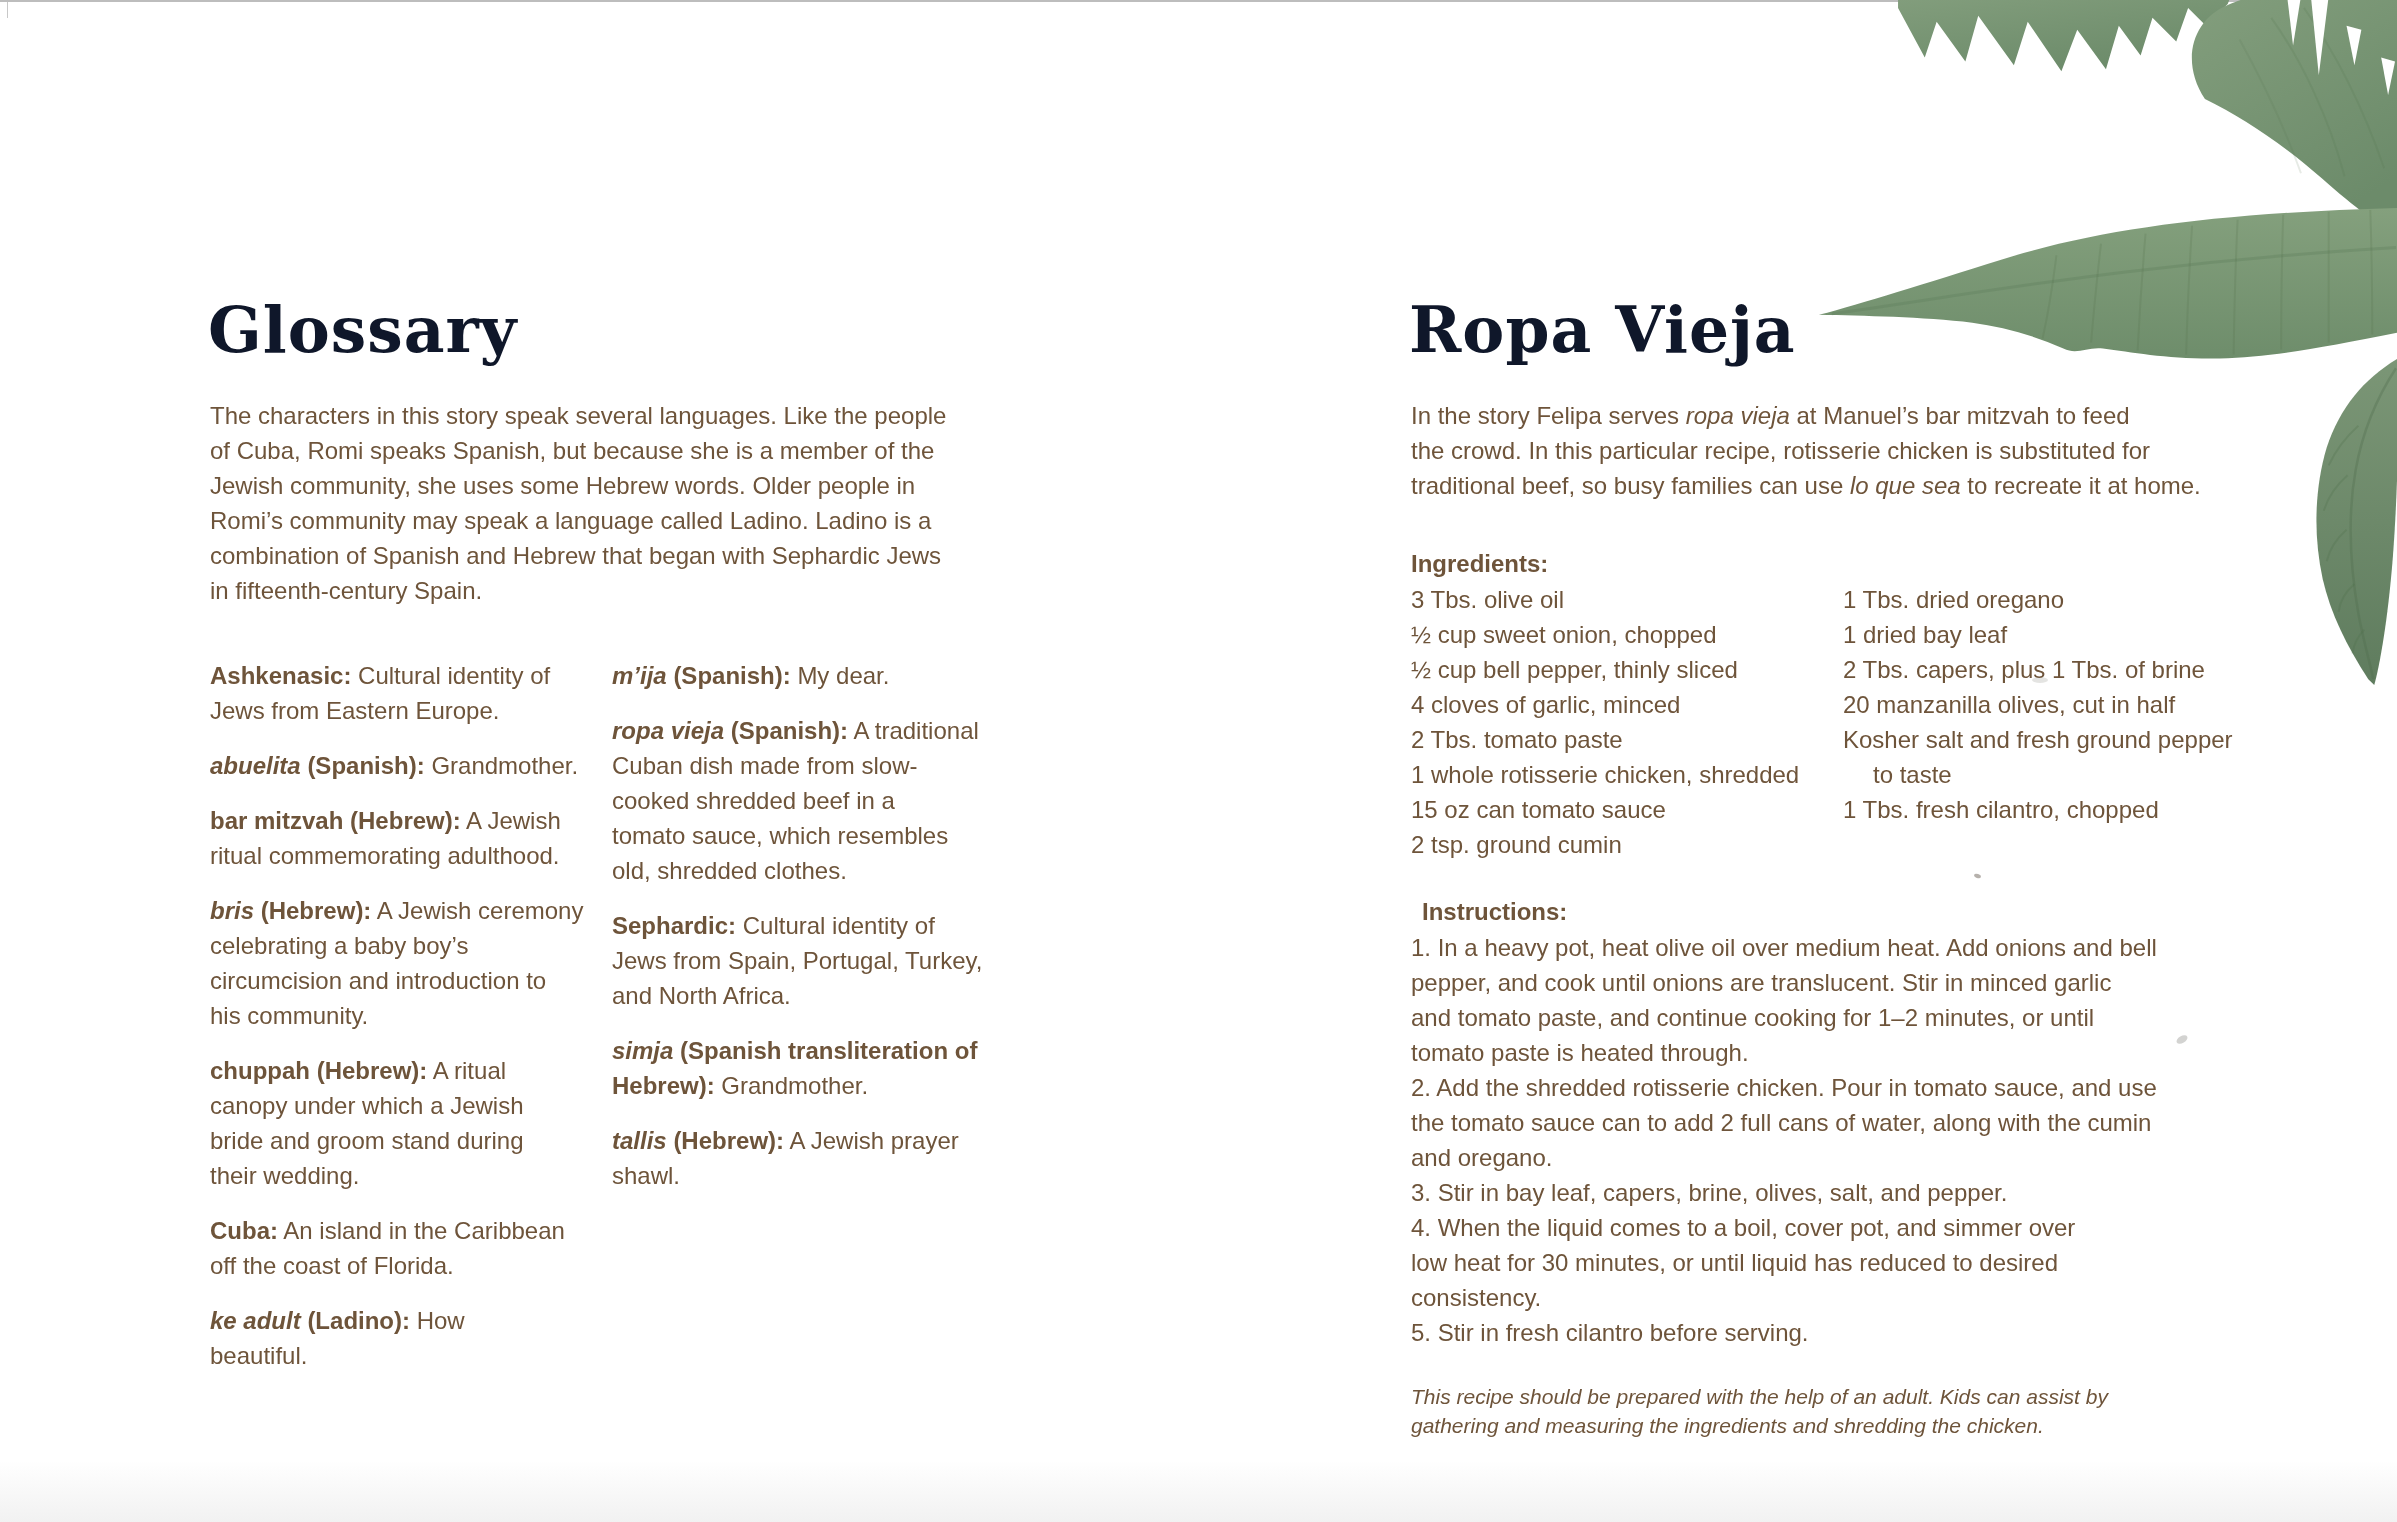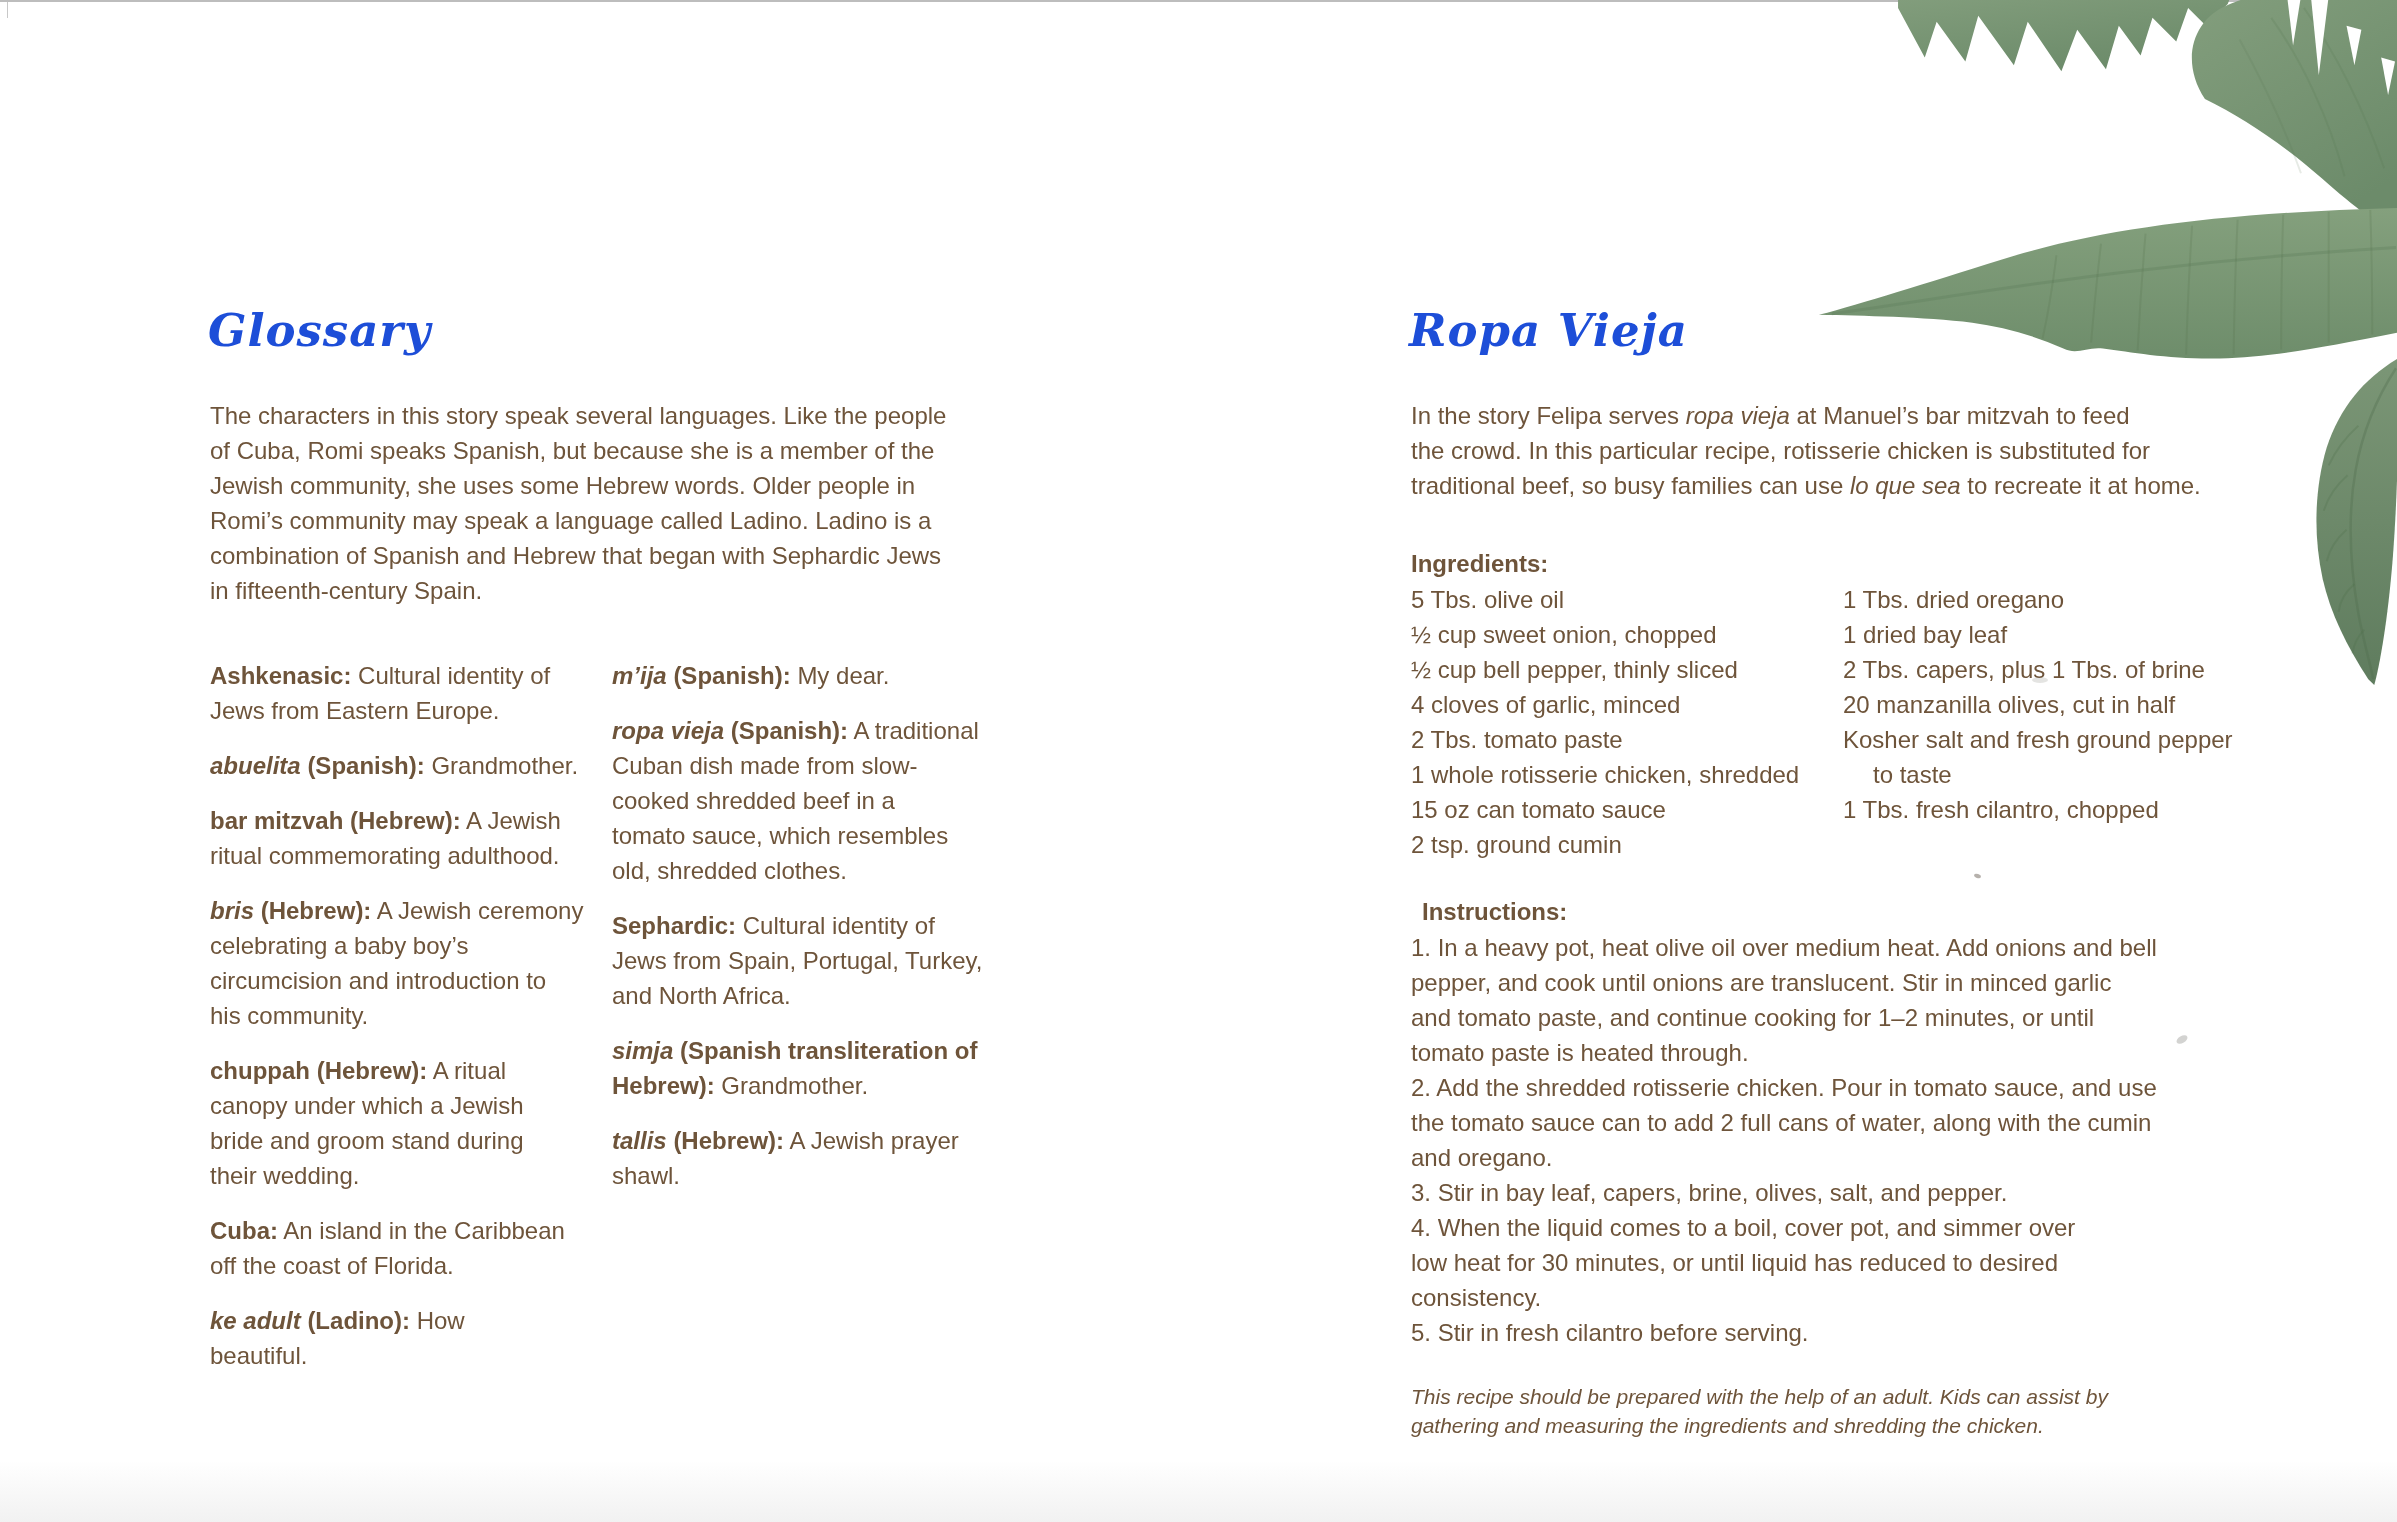--- a/index.html
+++ b/index.html
@@ -14,25 +14,24 @@
   }
   .abs { position: absolute; }
   .top-edge  { top: 0; left: 0; right: 0; height: 2px; background: #bdbdbd; }
   .left-edge { top: 2px; left: 7px; width: 1px; height: 16px; background: #c8c8c8; }
   .bottom-shade {
     left: 0; right: 0; bottom: 0; height: 63px;
     background: linear-gradient(to bottom, rgba(120,120,120,0), rgba(120,120,120,0.10));
   }
   .script-title {
     font-family: "DejaVu Serif", serif;
-    font-style: italic;
     font-weight: 700;
-    font-size: 45px;
+    font-size: 63px;
     line-height: 91px;
-    color: #1d4ed8;
+    color: #0f172a;
     letter-spacing: 1px;
     white-space: nowrap;
   }
   .body-text { font-size: 24px; line-height: 35px; }
   .para  { white-space: pre-line; margin: 0; }
   .entry { white-space: pre-line; margin: 0 0 20px 0; }
   .step  { white-space: pre-line; margin: 0; }
   .bold  { font-weight: 700; }
   .it    { font-style: italic; }
   .sub-h { font-weight: 700; font-size: 24px; line-height: 35px; margin: 0; }
@@ -157,21 +156,21 @@
 
   <div class="abs script-title" style="left:1409px; top:285px;">Ropa Vieja</div>
 
   <div class="abs body-text para" style="left:1411px; top:398px; width:871px;"><span>In the story Felipa serves </span><span class="it">ropa vieja</span><span> at Manuel’s bar mitzvah to feed
 the crowd. In this particular recipe, rotisserie chicken is substituted for
 traditional beef, so busy families can use </span><span class="it">lo que sea</span><span> to recreate it at home.</span></div>
 
   <p class="abs sub-h" style="left:1411px; top:546px;">Ingredients:</p>
 
   <div class="abs" style="left:1411px; top:582px; width:436px;">
-    <div class="ing-line">5 Tbs. olive oil</div>
+    <div class="ing-line">3 Tbs. olive oil</div>
     <div class="ing-line">½ cup sweet onion, chopped</div>
     <div class="ing-line">½ cup bell pepper, thinly sliced</div>
     <div class="ing-line">4 cloves of garlic, minced</div>
     <div class="ing-line">2 Tbs. tomato paste</div>
     <div class="ing-line">1 whole rotisserie chicken, shredded</div>
     <div class="ing-line">15 oz can tomato sauce</div>
     <div class="ing-line">2 tsp. ground cumin</div>
   </div>
 
   <div class="abs" style="left:1843px; top:582px; width:446px;">

